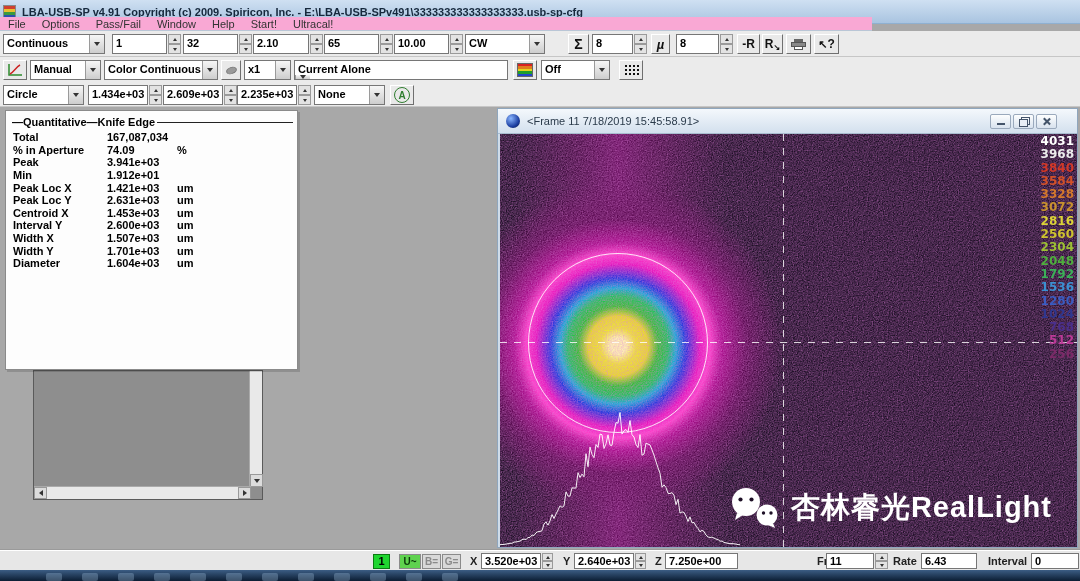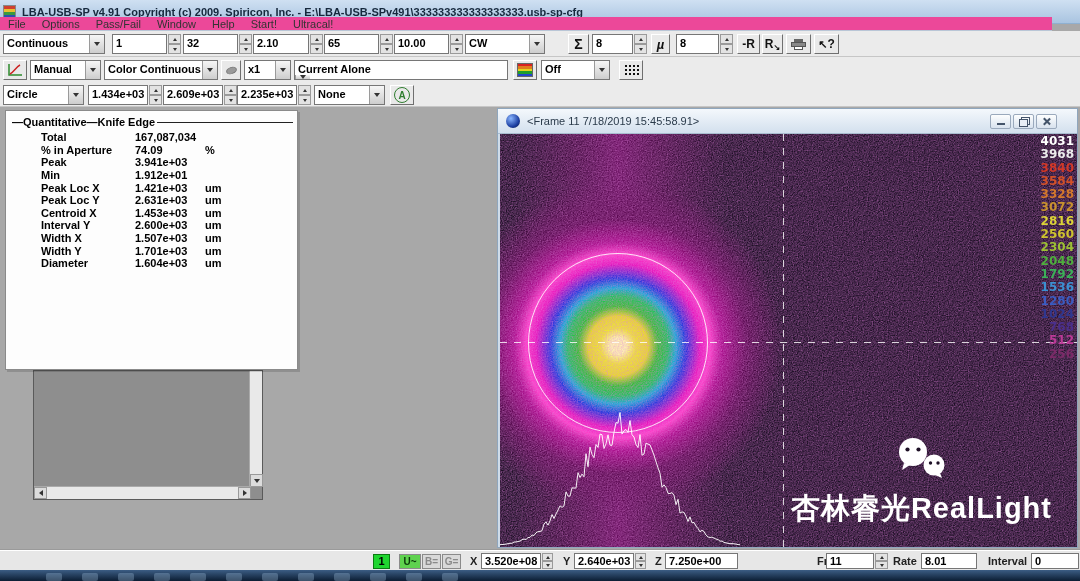--- a/index.html
+++ b/index.html
@@ -9,22 +9,22 @@
 
   
   .titlebar { position:absolute; left:0; top:0; width:1080px; height:24px;
     background:linear-gradient(#cfe0f2,#a9c4e0); display:flex; align-items:center;
     border-bottom:1px solid #8fb0d0; }
   .appicon { width:13px; height:13px; margin:0 6px 0 3px; border:1px solid #888;
     background:linear-gradient(#d04030 0 30%,#e8c030 30% 55%,#3a9a40 55% 78%,#2a50b0 78% 100%); }
   .titletext { font-size:11px; font-weight:bold; color:#16283c; white-space:nowrap; }
 
   
-  .menubar { position:absolute; left:0; top:17px; width:1052px; height:14px;
-    background:#ec4899; display:flex; align-items:center; border-bottom:1px solid #b9c6d6;text-align:right; }
+  .menubar { position:absolute; left:0; top:17px; width:872px; height:14px;
+    background:#f9a8d4; display:flex; align-items:center; border-bottom:1px solid #b9c6d6;text-align:right; }
   .mitem { font-size:11px; color:#333; padding:0 8px; }
 
   
   .tb { position:absolute; left:0; width:1080px; height:26px; background:#ebebeb;
     border-bottom:1px solid #c6c6c6; }
   .tb1 { top:31px; } .tb2 { top:57px; } .tb3 { top:82px; height:25px; }
 
   .combo { position:absolute; top:3px; height:20px; background:#fff;
     border:1px solid #767676; display:flex; align-items:stretch; }
   .combo .cv { flex:1; font-size:11px; font-weight:bold; color:#000; padding:2px 3px;
@@ -74,21 +74,21 @@
   
   .client { position:absolute; left:0; top:107px; width:1080px; height:320px; background:#a8a8a8; }
 
   .quant { position:absolute; left:5px; top:3px; width:293px; height:260px; background:#fdfdfd;
     border:1px solid #8a8a8a; box-shadow:2px 2px 0 rgba(0,0,0,0.15); z-index:3; }
   .qhead { display:flex; align-items:center; padding:5px 4px 3px 6px; font-size:11px;
     font-weight:bold; color:#000; }
   .qhead .qline { flex:1; border-top:1px solid #222; margin:1px 0 0 2px; }
   .qrow { display:flex; padding-left:7px; height:12.6px; font-size:11px; font-weight:bold;
     color:#000; align-items:center; }
-  .qrow .ql { width:94px;margin-left:28px; } .qrow .qv { width:70px; } .qrow .qu { flex:1; }
+  .qrow .ql { width:94px; } .qrow .qv { width:70px; } .qrow .qu { flex:1; }
 
   .graywin { position:absolute; left:33px; top:263px; width:230px; height:130px;
     background:#8e8e8e; border:1px solid #5a5a5a; z-index:2; }
   .gw-v { position:absolute; right:0; top:0; width:13px; height:116px; background:#e9e9e9;
     border-left:1px solid #aaa; }
   .gw-v .sbn { position:absolute; left:0; bottom:0; width:13px; height:13px; background:#dcdcdc;
     border:1px solid #999; display:flex; align-items:center; justify-content:center; }
   .gw-h { position:absolute; left:0; bottom:0; width:217px; height:13px; background:#e9e9e9;
     border-top:1px solid #aaa; }
   .gw-h .sbn { position:absolute; top:0; width:13px; height:12px; background:#dcdcdc;
@@ -134,21 +134,21 @@
   .apcircle { position:absolute; left:28px; top:119px; width:180px; height:180px;
     border:1px solid rgba(255,255,255,0.85); border-radius:50%; }
   .crossh { position:absolute; left:0; top:208px; width:577px; height:1px; opacity:.8;
     background:repeating-linear-gradient(to right,#fff 0 7px, transparent 7px 14px); }
   .crossv { position:absolute; left:283px; top:0; width:1px; height:413px; opacity:.8;
     background:repeating-linear-gradient(to bottom,#fff 0 7px, transparent 7px 14px); }
   .profile { position:absolute; left:0; bottom:0; }
   .cscale { position:absolute; right:3px; top:1px; text-align:right; font-size:12px;
     font-weight:bold; line-height:13.3px; font-family:"DejaVu Sans", sans-serif; }
   .watermark { position:absolute; right:25px; bottom:18px; display:flex; align-items:center;
-    gap:10px; color:#fff;flex-direction:column; }
+    gap:10px; color:#fff; }
   .wm-text { font-size:29px; font-weight:600; letter-spacing:1px; white-space:nowrap; }
 
   
   .statusbar { position:absolute; left:0; top:550px; width:1080px; height:20px;
     background:#e7e7e7; border-top:1px solid #fff; box-shadow:0 -1px 0 #9a9a9a; }
   .slabel { position:absolute; top:4px; font-size:11px; font-weight:bold; color:#222; }
   .sfield { position:absolute; top:2px; height:16px; background:#fff; border:1px solid #767676;
     font-size:11px; font-weight:bold; padding:1px 3px; }
   .sspin { position:absolute; top:2px; height:16px; display:flex; }
   .sspin .sf { flex:1; background:#fff; border:1px solid #767676; font-size:11px;
@@ -554,21 +554,21 @@
   </div>
 
   <div class="statusbar">
     <div class="camled">1</div>
     <div class="ubtn" style="left:399px;width:22px;background:#5fd24f;color:#0a3a0a;">U~</div>
     <div class="ubtn" style="left:422px;width:19px;background:#d9d9d9;color:#8a8a8a;">B=</div>
     <div class="ubtn" style="left:442px;width:19px;background:#d9d9d9;color:#8a8a8a;">G=</div>
 
     <span class="slabel" style="left:470px;">X</span>
     <div class="sspin" style="left:481px;width:72px;">
-      <span class="sf">3.520e+08</span>
+      <span class="sf">3.520e+03</span>
       <span class="sb">
           <div>
             <i class="tri-u"></i>
           </div>
           <div>
             <i class="tri-d"></i>
           </div>
         </span>
     </div>
     <span class="slabel" style="left:563px;">Y</span>
@@ -592,21 +592,21 @@
       <span class="sb">
           <div>
             <i class="tri-u"></i>
           </div>
           <div>
             <i class="tri-d"></i>
           </div>
         </span>
     </div>
     <span class="slabel" style="left:893px;">Rate</span>
-    <div class="sfield" style="left:921px;width:56px;">8.01</div>
+    <div class="sfield" style="left:921px;width:56px;">6.43</div>
     <span class="slabel" style="left:988px;">Interval</span>
     <div class="sfield" style="left:1031px;width:48px;">0</div>
   </div>
 
   <div class="taskbar" id="taskbar">
       <div class="tbicon"></div>
       <div class="tbicon"></div>
       <div class="tbicon"></div>
       <div class="tbicon"></div>
       <div class="tbicon"></div>

